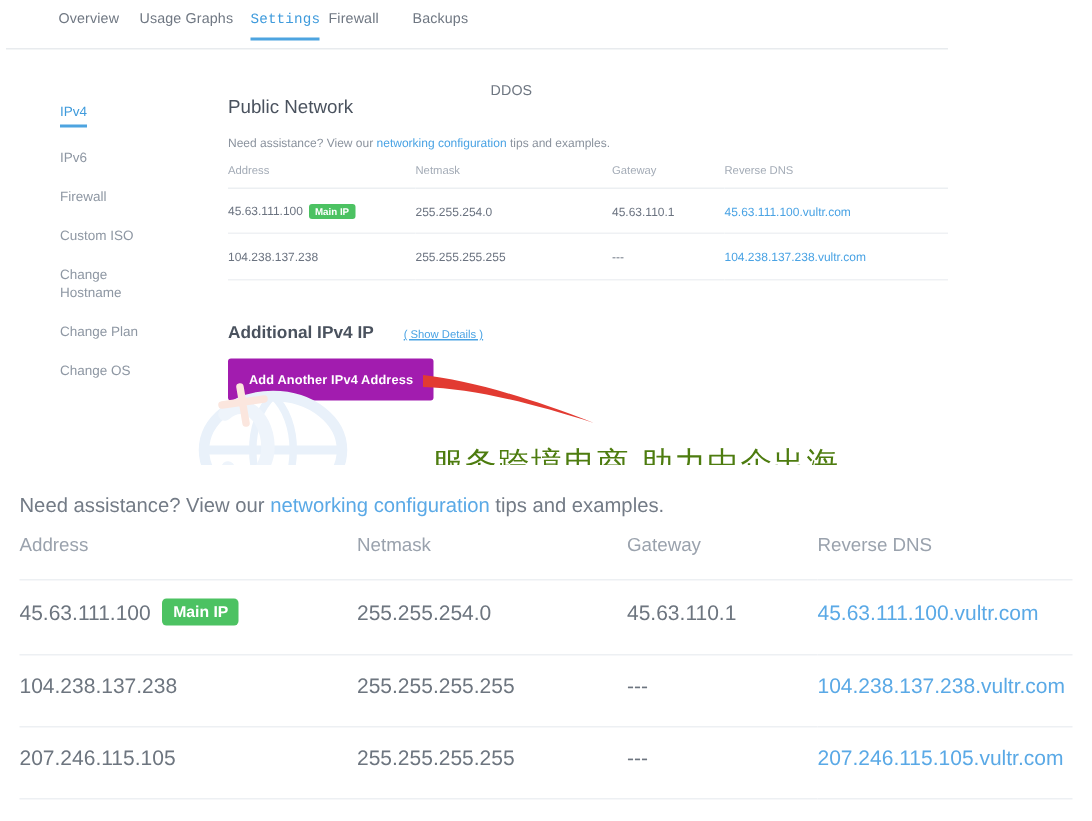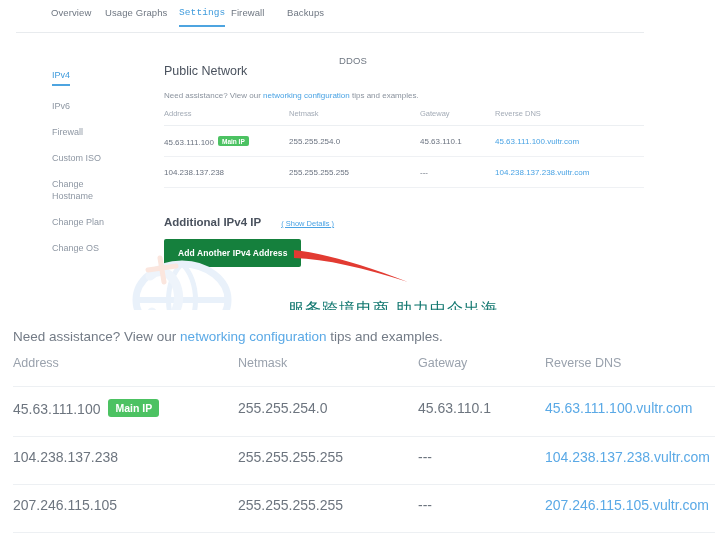--- a/index.html
+++ b/index.html
@@ -13,21 +13,21 @@
     position: relative;
     overflow: hidden;
     font-family: "Liberation Sans", "DejaVu Sans", sans-serif;
     color: #5c6470;
     -webkit-font-smoothing: antialiased;
   }
 
   
   #top-region {
     position: absolute;
-    left: 16px; top: 0;
+    left: 4px; top: 0;
     width: 628px;
     height: 310px;
     background: #ffffff;
     overflow: hidden;
   }
 
   
   #tabbar {
     position: absolute;
     left: 0; top: 0;
@@ -168,21 +168,21 @@
     margin: 0 0 11px 0;
   }
   #additional h3 .show-details {
     font-size: 7.5px;
     font-weight: normal;
     color: #4aa3e4;
     margin-left: 20px;
   }
   #add-btn {
     display: inline-block;
-    background: #15803d;
+    background: #a21caf;
     color: #ffffff;
     font-size: 8.5px;
     font-weight: bold;
     padding: 9px 14px;
     border-radius: 2px;
     letter-spacing: .1px;
     border: none;
     font-family: inherit;
     cursor: pointer;
   }
@@ -215,24 +215,24 @@
     line-height: 78px;
     letter-spacing: 2px;
     font-weight: bold;
     color: #e3ecf7;
     font-family: "DejaVu Sans", sans-serif;
     white-space: nowrap;
   }
   #wm-small {
     position: absolute;
     left: 288px; top: 97px;
-    font-size: 16px;
+    font-size: 21px;
     line-height: 24px;
     letter-spacing: 1px;
-    color: #0f766e;
+    color: #4d7c0f;
     font-family: "DejaVu Sans", sans-serif;
     white-space: nowrap;
   }
 
   
   #bottom-region {
     position: absolute;
     left: 0; top: 310px;
     width: 728px;
     height: 237px;

